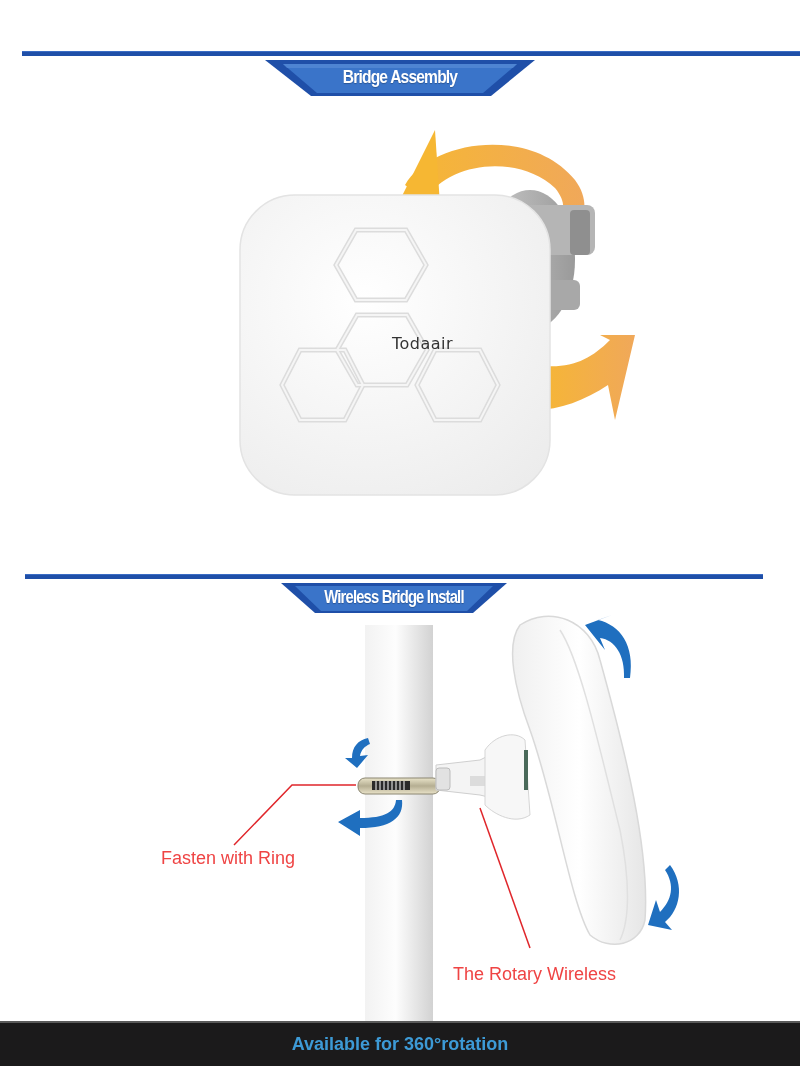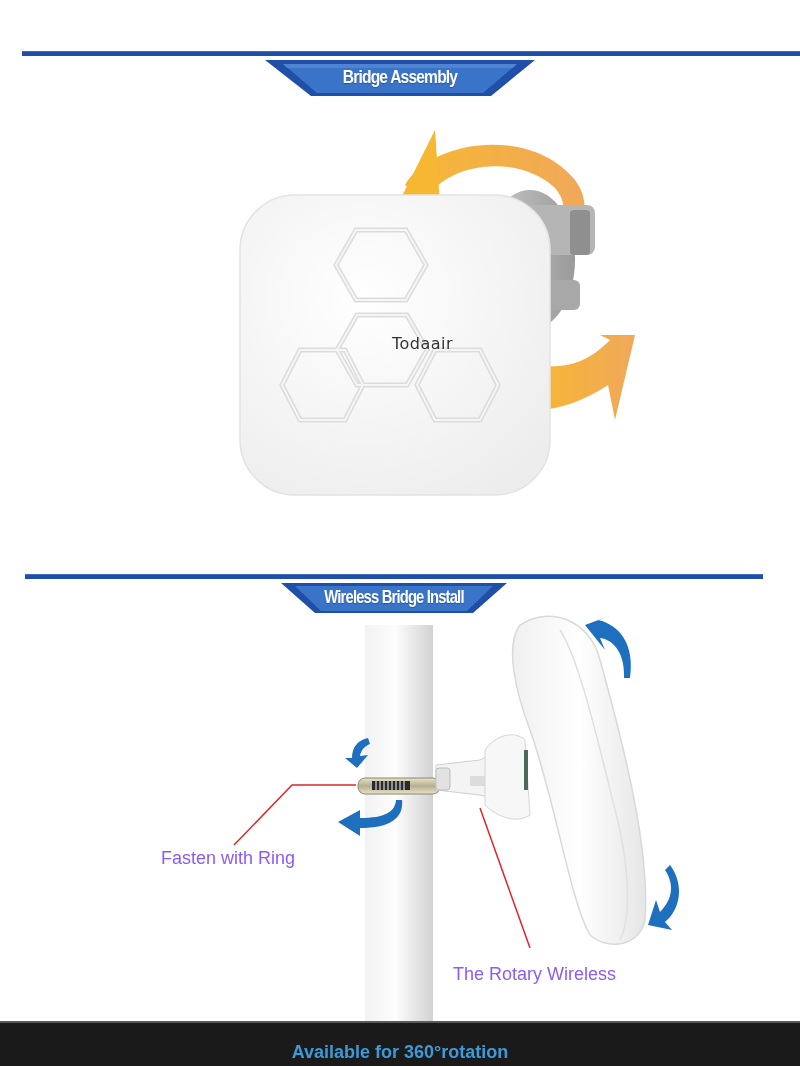--- a/index.html
+++ b/index.html
@@ -11,29 +11,29 @@
     .banner { position: absolute; width: 270px; height: 38px; margin-top: 7px; }
     .banner svg { position: absolute; left: 0; top: 0; }
     .banner-label {
       position: absolute; left: 0; right: 0; top: 6px; text-align: center;
       color: #ffffff; font-family: "Liberation Sans", sans-serif; font-weight: bold;
       font-size: 19px; letter-spacing: -1px; transform: scaleX(0.82); transform-origin: center;
       text-shadow: 0 1px 1px rgba(0,0,0,0.25);
     }
     .product-img { position: absolute; }
     .callout-label {
-      position: absolute; color: #8b5cf6; font-family: "Liberation Sans", sans-serif; font-size: 18px;
+      position: absolute; color: #ef4444; font-family: "Liberation Sans", sans-serif; font-size: 18px;
     }
     .footer-bar {
       position: absolute; left: 0; top: 1021px; width: 800px; height: 45px; background: #1b1a1b;
       border-top: 2px solid #5a5a5a;
     }
     .footer-text {
       position: absolute; left: 0; right: 0; top: 11px; text-align: center;
-      color: #3d9ad6; font-weight: bold; font-size: 18px; font-family: "Liberation Sans", sans-serif; margin-top: 8px;
+      color: #3d9ad6; font-weight: bold; font-size: 18px; font-family: "Liberation Sans", sans-serif;
     }
   </style>
 </head>
 <body>
 
 <div class="section-line" style="left:22px; top:51px; width:778px;"></div>
 <div class="banner" style="left:265px; top:53px;">
   <svg width="270" height="38" viewBox="0 0 270 38">
     <polygon points="0,0 270,0 226,36 46,36" fill="#1f4fa8"></polygon>
     <polygon points="18,4 252,4 218,33 52,33" fill="#3a74c9"></polygon>

